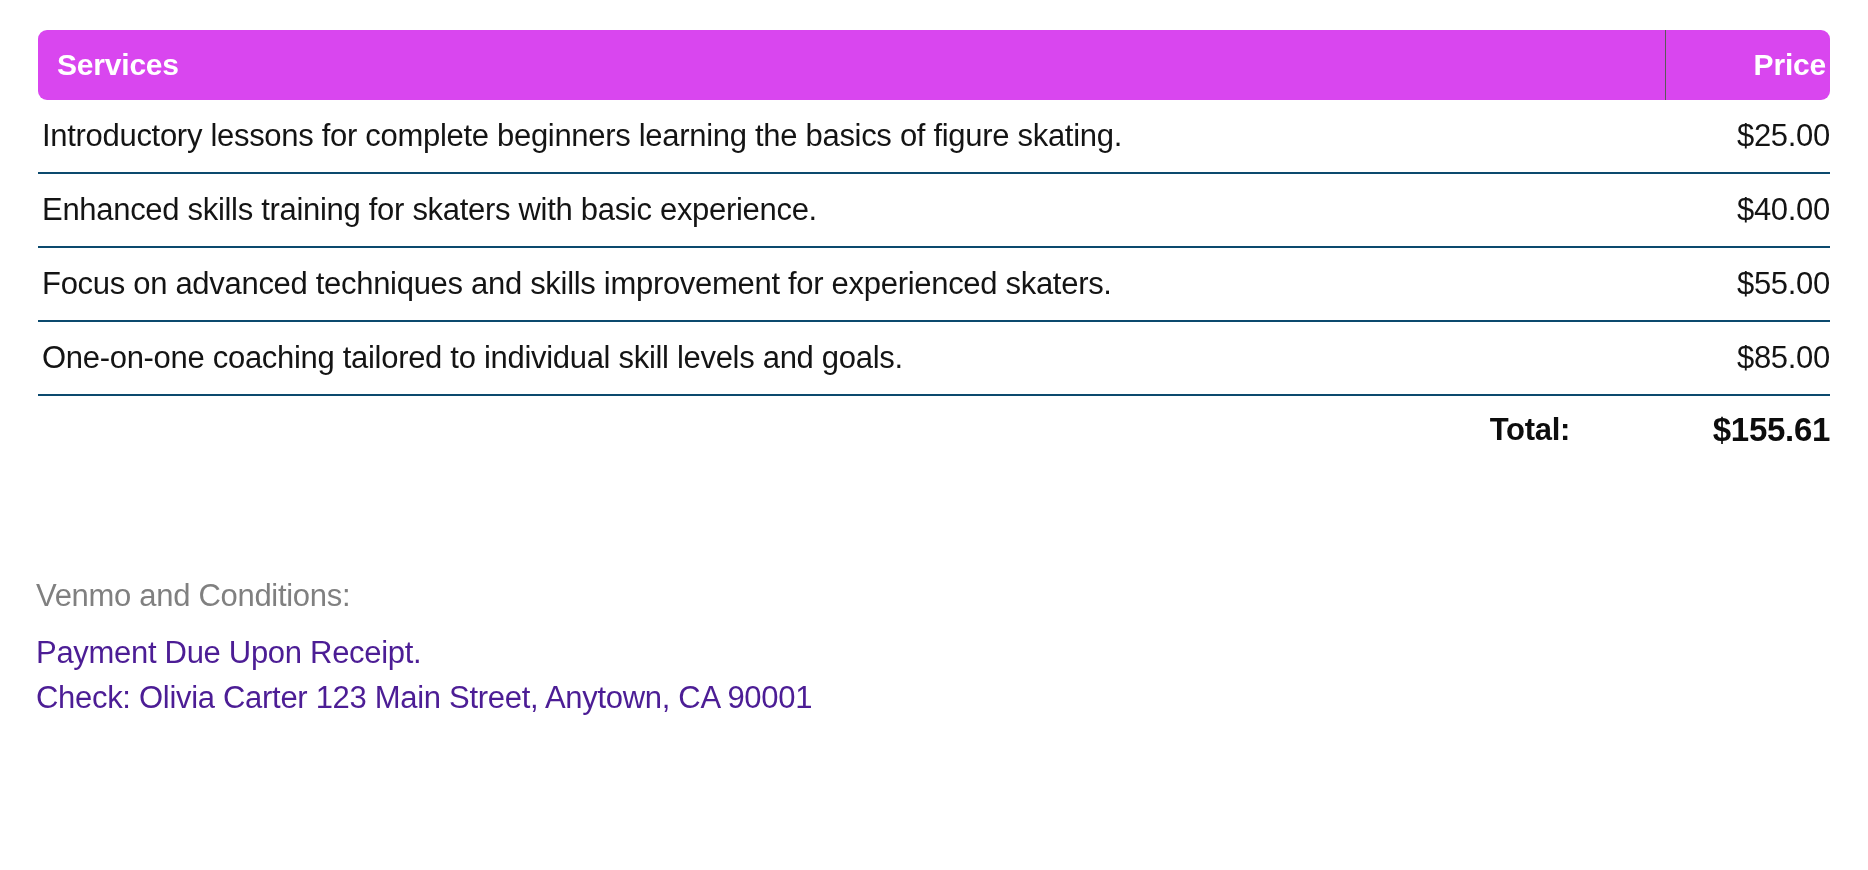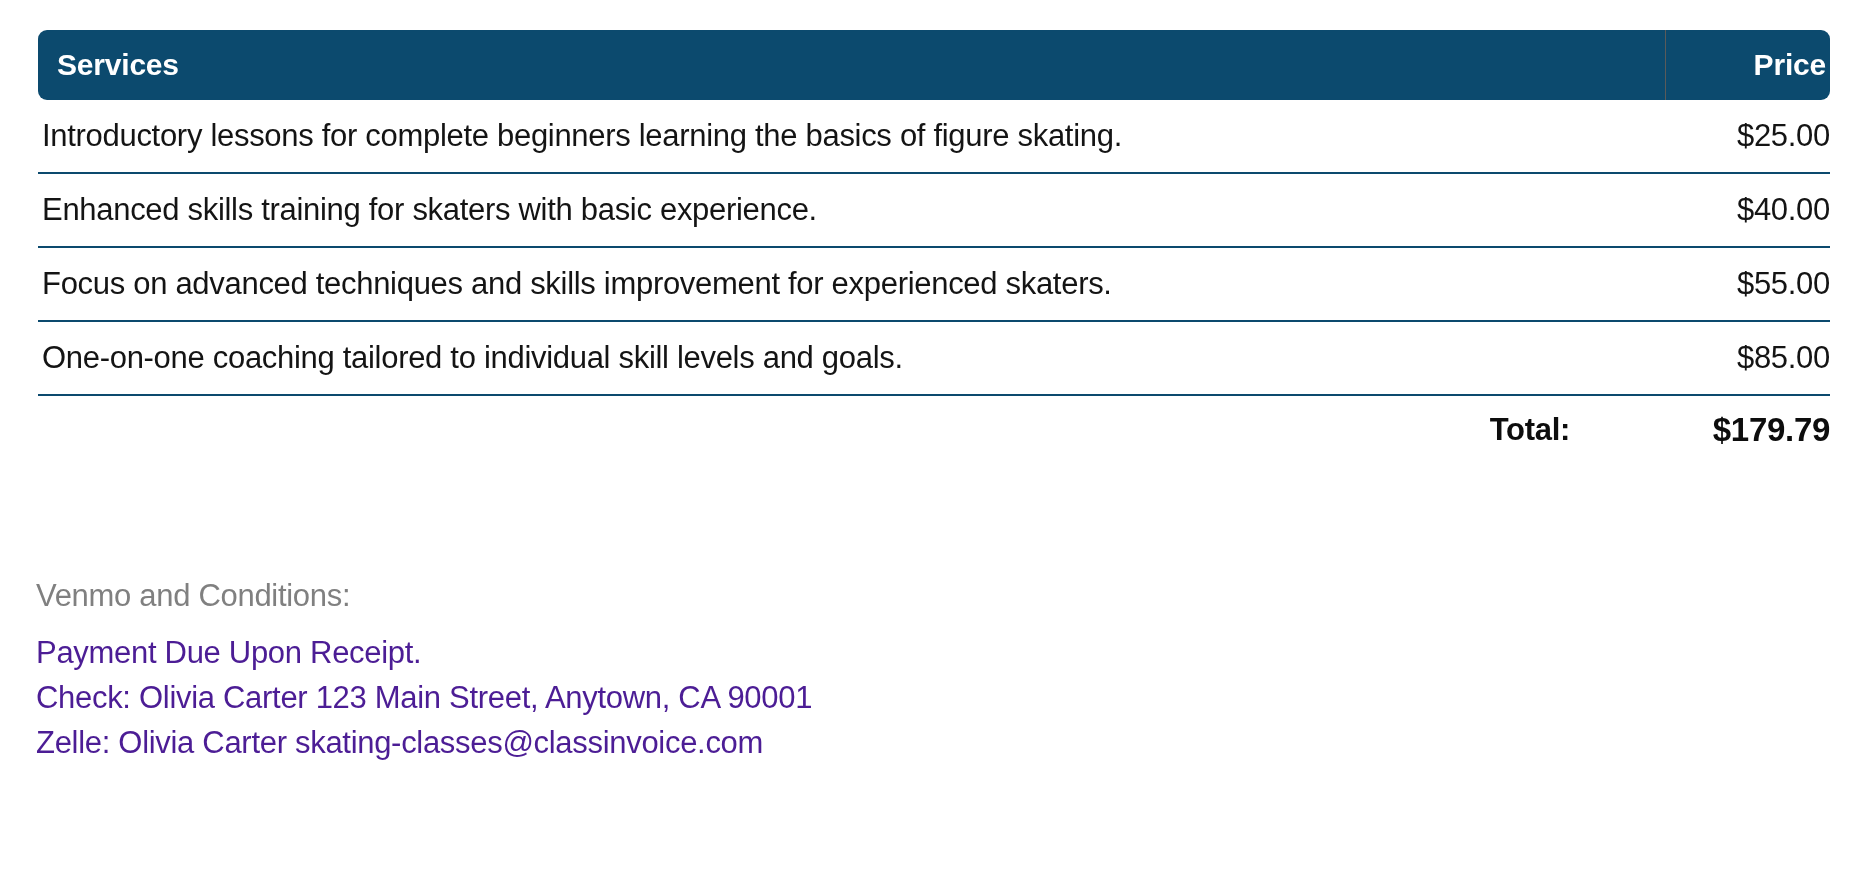--- a/index.html
+++ b/index.html
@@ -18,21 +18,21 @@
   .invoice-table {
     position: absolute;
     left: 38px;
     top: 30px;
     width: 1792px;
   }
 
   
   .table-header {
     display: flex;
-    background: #0c4a6e;
+    background: #d946ef;
     border-radius: 9px;
     height: 70px;
     align-items: center;
     overflow: hidden;
     position: relative;
   }
   .table-header .col-services {
     flex: 0 0 1627px;
     padding-left: 19px;
     box-sizing: border-box;
@@ -157,23 +157,22 @@
   </div>
 
   <div class="table-row">
     <div class="cell-desc">One-on-one coaching tailored to individual skill levels and goals.</div>
     <div class="cell-price">$85.00</div>
   </div>
 
   <div class="total-row">
     <div class="total-spacer"></div>
     <div class="total-label">Total:</div>
-    <div class="total-value">$179.79</div>
+    <div class="total-value">$155.61</div>
   </div>
 
 </div>
 
 <div class="terms-block">
   <div class="terms-title">Venmo and Conditions:</div>
   <div class="terms-line">Payment Due Upon Receipt.</div>
   <div class="terms-line">Check: Olivia Carter 123 Main Street, Anytown, CA 90001</div>
-  <div class="terms-line">Zelle: Olivia Carter skating-classes@classinvoice.com</div>
 </div>
 
 </body></html>

